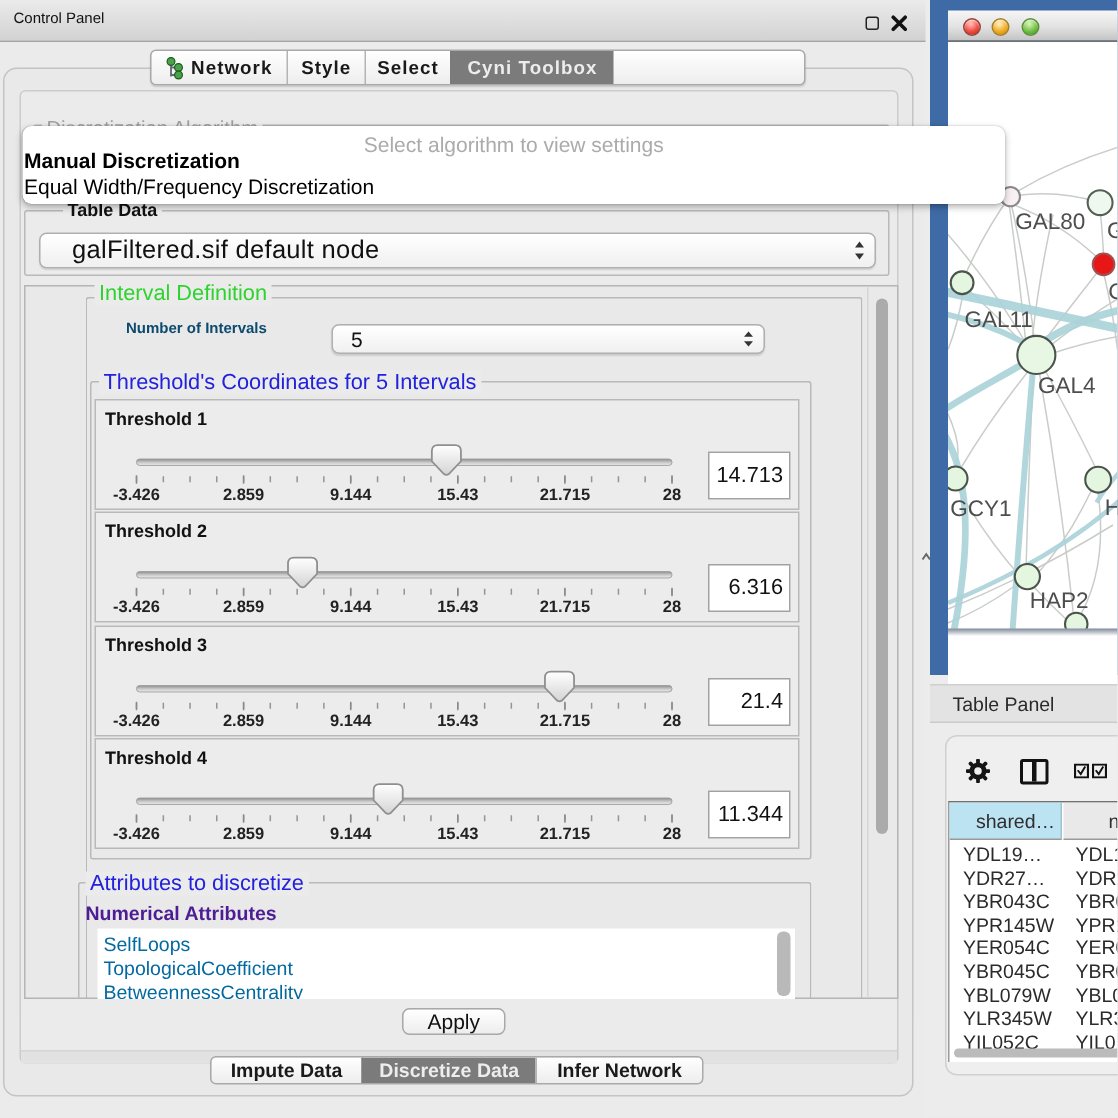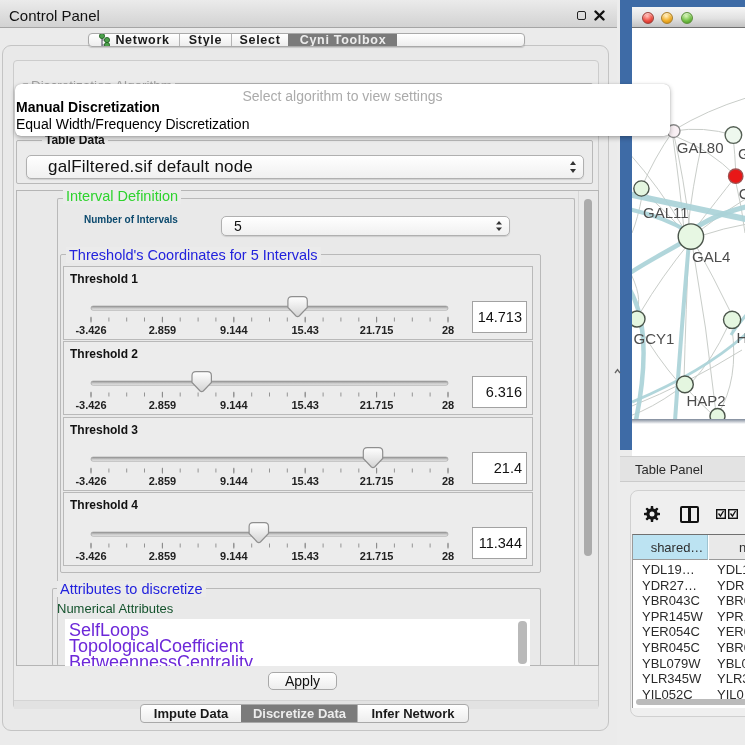--- a/index.html
+++ b/index.html
@@ -2,29 +2,29 @@
 <html><head>
 <meta charset="utf-8">
 <style>
 * { margin:0; padding:0; box-sizing:border-box; }
 html,body { width:745px; height:745px; overflow:hidden; }
 body { -webkit-font-smoothing:antialiased; background:#ececec; font-family:"Liberation Sans", sans-serif; position:relative; }
 .abs { position:absolute; }
 
 #titlebar { left:0; top:0; width:617px; height:28px;
   background:linear-gradient(#ebebeb,#d2d2d2); border-bottom:1px solid #a5a5a5; }
-#titlebar .t { left:9px; top:7px; font-size:15px; color:#111; }
+#titlebar .t { left:9px; top:7px; font-size:10px; color:#111; }
 #winbtn-sq { left:577px; top:11px; width:9px; height:9px; border:1.6px solid #222; border-radius:2px; }
 #leftbg { left:0; top:28px; width:617px; height:717px; background:#ebebeb; }
 #outerpanel { left:2px; top:45px; width:607px; height:686px; background:#e9e9e9;
   border:1px solid #c4c4c4; border-radius:9px; }
 #innerpanel { left:13px; top:59.5px; width:586px; height:649px; background:#ebebeb;
   border:1px solid #cccccc; border-radius:4px; }
 
-#tabbar { left:88px; top:33px; height:14px; display:flex; z-index:30;
+#tabbar { left:100px; top:33px; height:24px; display:flex; z-index:30;
   border:1px solid #a9a9a9; border-radius:4px; overflow:hidden;
   background:linear-gradient(#ffffff,#ededed); box-shadow:0 1px 1px rgba(0,0,0,0.15); }
 .tabseg { height:100%; display:flex; align-items:center; justify-content:center;
   font-size:12.5px; font-weight:bold; color:#1a1a1a; border-left:1px solid #b4b4b4; letter-spacing:0.7px; }
 .tabseg:first-child { border-left:none; }
 .tabseg.sel { background:#7b7b7b; color:#ededed; border-left-color:#7b7b7b; }
 
 .groupbox { position:absolute; border:1px solid #b9b9b9; border-radius:2px; }
 .grouptitle { position:absolute; background:#ebebeb; padding:0 3px; font-size:12px; }
 
@@ -212,23 +212,23 @@
       <span style="left:169.8px;">9.144</span>
       <span style="left:241.2px;">15.43</span>
       <span style="left:312.6px;">21.715</span>
       <span style="left:384px;">28</span>
     </div>
     <div class="valbox">11.344</div>
   </div>
 
 <div class="groupbox" style="left:52px; top:588px; width:489px; height:78px; border-bottom:none;"></div>
 <div class="grouptitle" style="left:57px; top:581px; color:#2222dd; font-size:14.5px;">Attributes to discretize</div>
-<div class="abs" style="left:57px; top:601px; font-size:13px; font-weight:normal; color:#14532d;">Numerical Attributes</div>
+<div class="abs" style="left:57px; top:601px; font-size:13px; font-weight:bold; color:#4c1d95;">Numerical Attributes</div>
 <div class="abs" style="left:65px; top:619px; width:465px; height:47px; background:#ffffff; overflow:hidden;">
-  <div style="font-size:18px; color:#6d28d9; padding-left:4px; line-height:16.2px; padding-top:3px;">SelfLoops<br>TopologicalCoefficient<br>BetweennessCentrality</div>
+  <div style="font-size:13px; color:#0369a1; padding-left:4px; line-height:16.2px; padding-top:3px;">SelfLoops<br>TopologicalCoefficient<br>BetweennessCentrality</div>
   <div style="position:absolute; right:3px; top:2px; width:9px; height:43px; background:#b9b9b9; border-radius:4px;"></div>
 </div>
 
 <div class="abs" id="applybtn">Apply</div>
 <div class="abs" id="bottomstrip"></div>
 <div class="abs" id="bottabs">
   <div class="tabseg bt" style="width:100px;">Impute Data</div>
   <div class="tabseg sel bt" style="width:116px;">Discretize Data</div>
   <div class="tabseg bt" style="width:111px;">Infer Network</div>
 </div>

